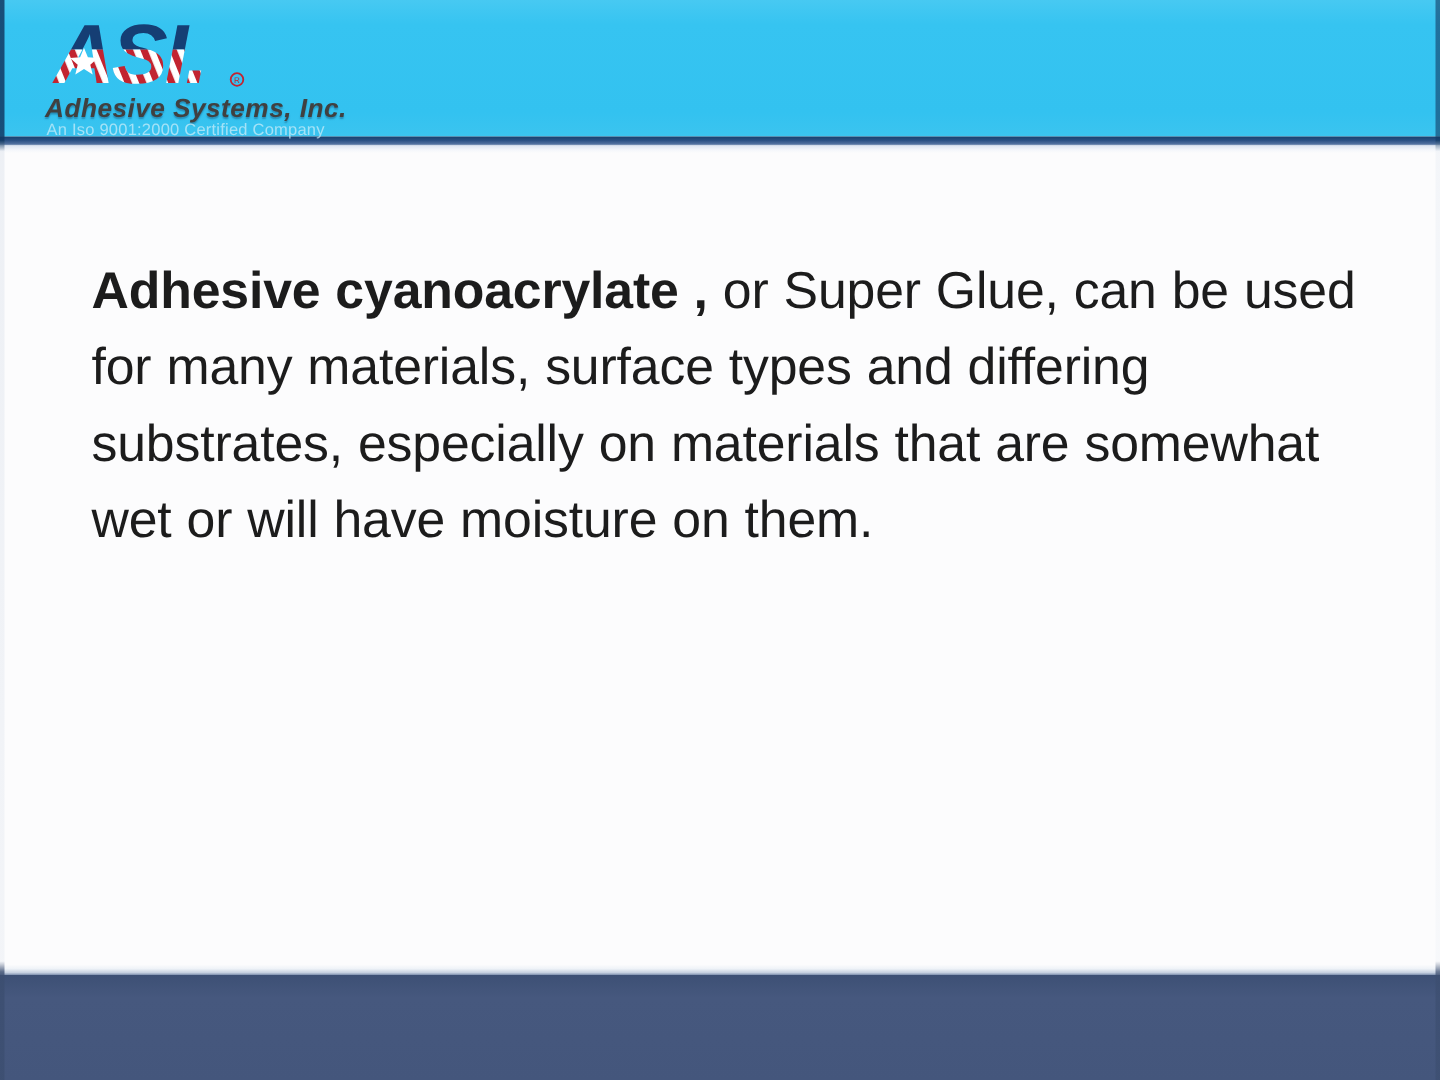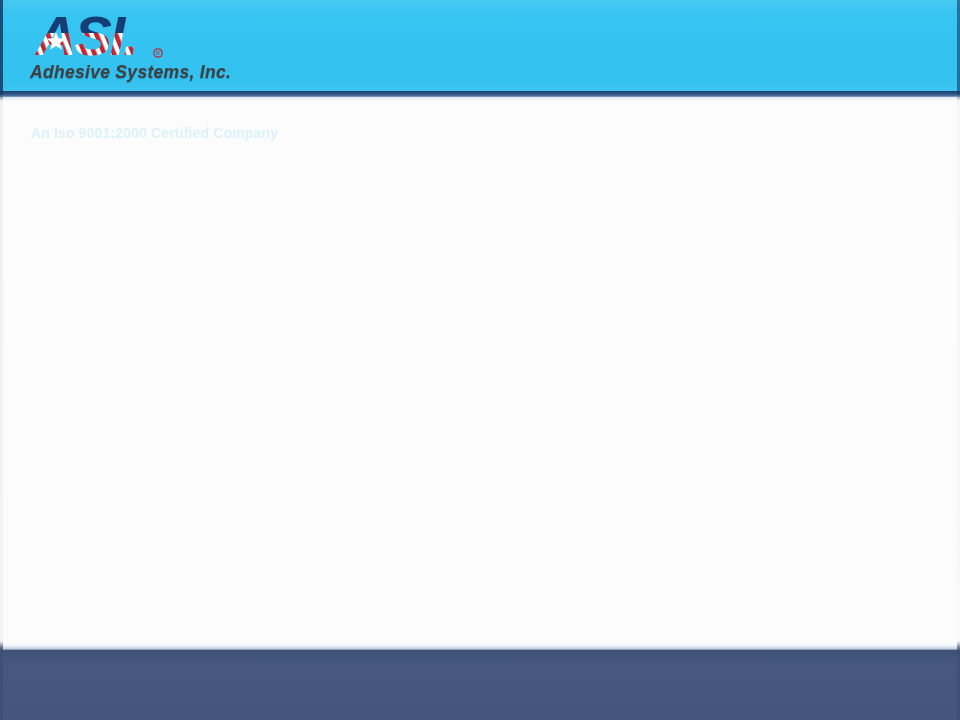--- a/index.html
+++ b/index.html
@@ -75,27 +75,26 @@
     color: #404040;
     letter-spacing: 0.3px;
     white-space: nowrap;
     text-shadow: 0 1px 1px rgba(20,80,120,0.45);
   }
   #logo-iso {
     position: absolute;
     left: 3px;
     top: 77px;
     width: 226px;
-    font-size: 14px;
-    font-weight: bold;
+    font-size: 11px;
+    font-weight: normal;
     color: rgba(206,238,250,0.72);
     letter-spacing: 0.15px;
     white-space: nowrap;
     filter: blur(0.45px);
-    margin-top: 44px;
   }
 
   
   #body-text {
     position: absolute;
     left: 61px;
     top: 169px;
     width: 848px;
     font-size: 34.5px;
     line-height: 51px;
@@ -180,20 +179,21 @@
         <circle cx="124" cy="47" r="4.2" fill="none" stroke="#C22430" stroke-width="1.2"></circle>
         <text x="124" y="49.4" font-family="'Liberation Sans', sans-serif" font-size="5.4" fill="#C22430" text-anchor="middle">R</text>
       </svg>
     </div>
 
     <div id="logo-company">Adhesive Systems, Inc.</div>
 
     <div id="logo-iso">An Iso 9001:2000 Certified Company</div>
   </div>
 
+  <div id="body-text"><span class="lead">Adhesive cyanoacrylate ,</span><span> or Super Glue, can be used for many materials, surface types and differing substrates, especially on materials that are somewhat wet or will have moisture on them.</span></div>
 
   <div id="footer-sep"></div>
   <div id="footer"></div>
 
   <div id="edge-left"></div>
   <div id="edge-right"></div>
 
 </div>
 
 </body></html>

